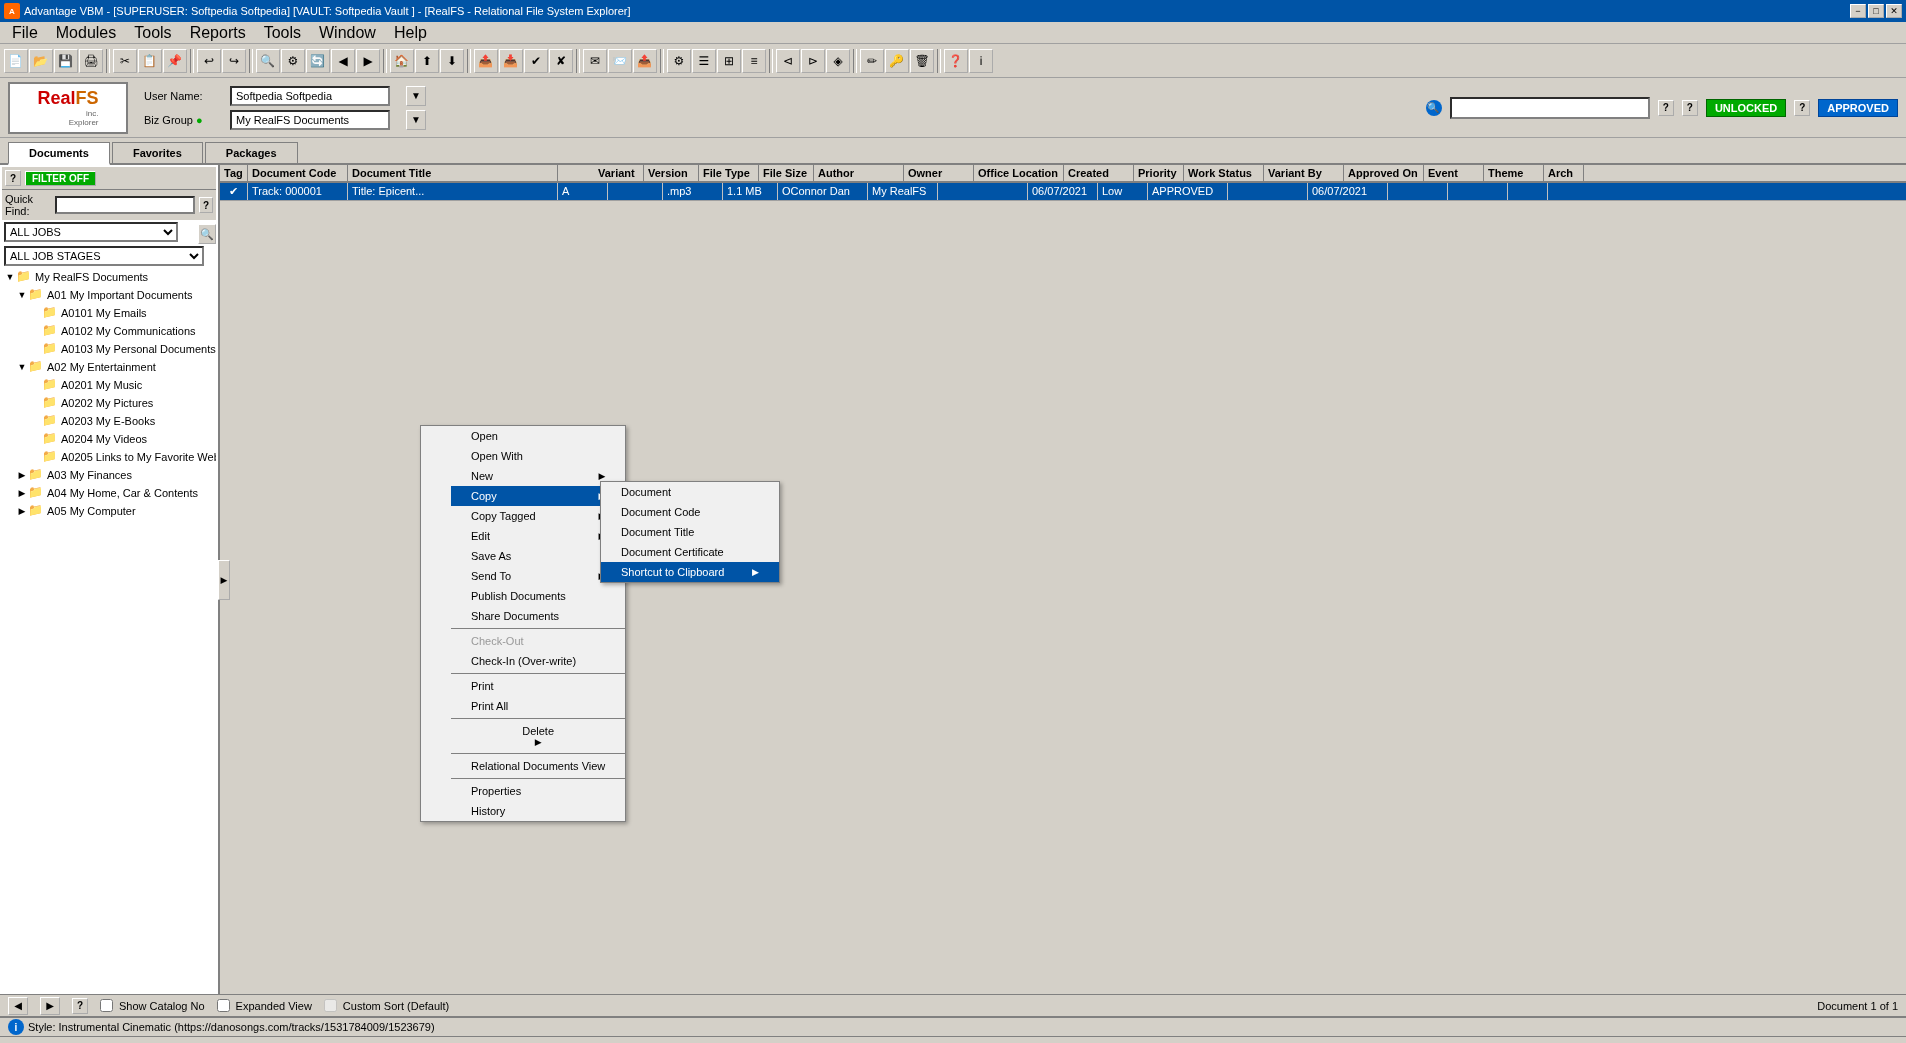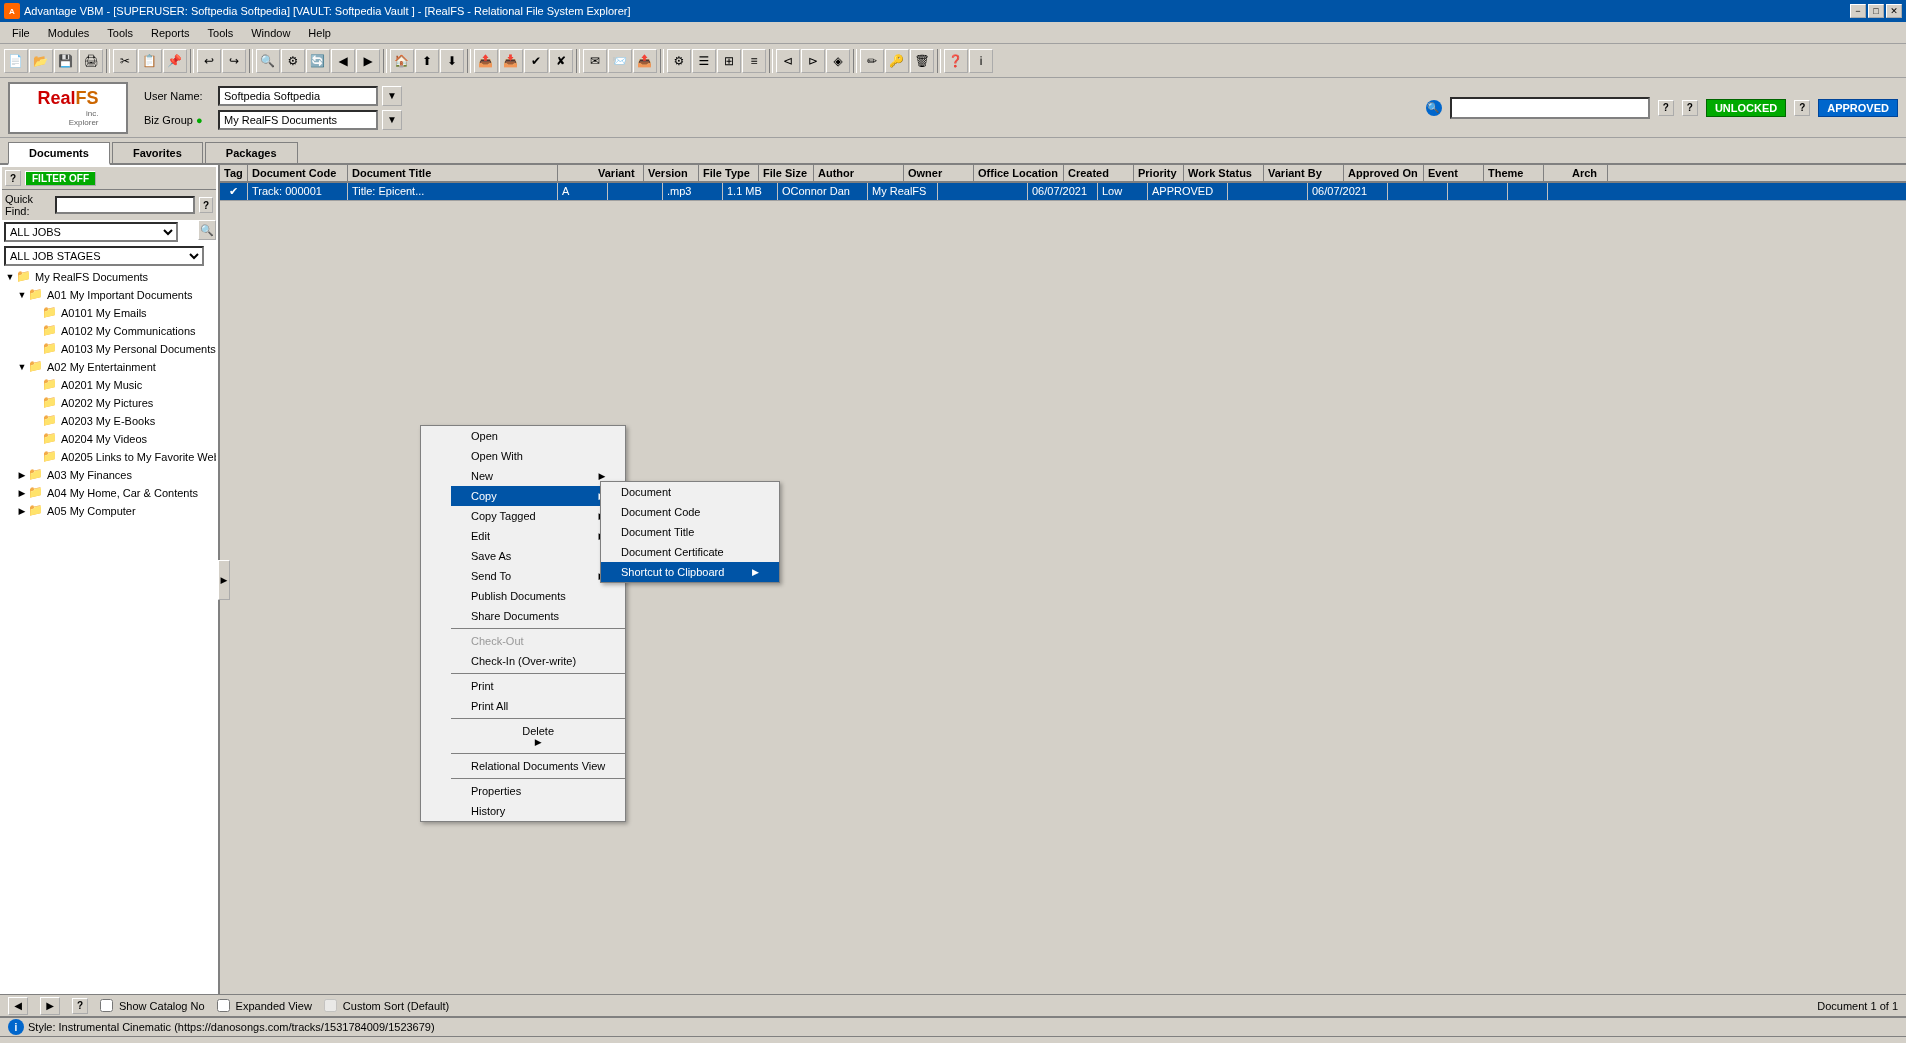--- a/index.html
+++ b/index.html
@@ -7,36 +7,36 @@
     
     
     #titlebar { background: #0054a6; color: white; height: 22px; display: flex; align-items: center; justify-content: space-between; padding: 0 4px; font-size: 11px; }
     #titlebar-left { display: flex; align-items: center; gap: 4px; }
     #titlebar-icon { width: 16px; height: 16px; background: #ff6600; border-radius: 2px; display: flex; align-items: center; justify-content: center; font-size: 8px; color: white; font-weight: bold; }
     #titlebar-controls { display: flex; gap: 2px; }
     .titlebar-btn { width: 16px; height: 14px; background: #d4d0c8; border: 1px outset #fff; font-size: 9px; display: flex; align-items: center; justify-content: center; cursor: pointer; color: #000; }
 
     
     #menubar { background: #d4d0c8; height: 22px; display: flex; align-items: center; padding: 0 4px; border-bottom: 1px solid #a0a0a0; gap: 2px; }
-    .menu-item { padding: 2px 8px; cursor: pointer; font-size: 11px; text-align: center; }
+    .menu-item { padding: 2px 8px; cursor: pointer; font-size: 16px; text-align: center; }
 
     
     #toolbar { background: #d4d0c8; height: 34px; display: flex; align-items: center; padding: 2px 4px; border-bottom: 1px solid #a0a0a0; gap: 1px; flex-wrap: wrap; }
     .toolbar-btn { width: 24px; height: 24px; background: #d4d0c8; border: 1px outset #fff; display: flex; align-items: center; justify-content: center; cursor: pointer; font-size: 12px; }
     .toolbar-sep { width: 4px; height: 24px; border-left: 1px solid #808080; border-right: 1px solid #fff; margin: 0 2px; }
 
     
     #header-area { background: #d4d0c8; display: flex; align-items: center; padding: 4px 8px; border-bottom: 1px solid #a0a0a0; height: 60px; }
     #logo-area { width: 120px; height: 52px; background: white; border: 2px solid #808080; display: flex; align-items: center; justify-content: center; margin-right: 16px; }
     .logo-text { font-size: 18px; font-weight: bold; }
     .logo-real { color: #cc0000; }
     .logo-fs { color: #cc6600; }
     .logo-sub { font-size: 8px; color: #666; display: block; text-align: right; }
     #user-fields { display: flex; flex-direction: column; gap: 4px; }
-    .user-field-row { display: flex; align-items: center; gap: 4px; }
+    .user-field-row { display: flex; align-items: center; gap: 16px; }
     .user-field-label { font-size: 11px; width: 70px; }
     .user-field-input { width: 160px; height: 20px; border: 2px inset #808080; background: white; font-size: 11px; padding: 0 4px; }
     .user-field-btn { width: 20px; height: 20px; background: #d4d0c8; border: 1px outset #fff; display: flex; align-items: center; justify-content: center; cursor: pointer; font-size: 10px; }
     #header-right { margin-left: auto; display: flex; align-items: center; gap: 8px; }
     #unlocked-badge { background: #00aa00; color: white; padding: 2px 8px; font-weight: bold; font-size: 11px; border: 1px solid #006600; }
     #approved-badge { background: #0066cc; color: white; padding: 2px 8px; font-weight: bold; font-size: 11px; border: 1px solid #004499; }
     .help-icon { width: 16px; height: 16px; background: #d4d0c8; border: 1px outset #fff; display: flex; align-items: center; justify-content: center; font-size: 10px; font-weight: bold; cursor: pointer; }
     #search-box { width: 200px; height: 22px; border: 2px inset #808080; background: white; }
 
     
@@ -221,21 +221,21 @@
       <div class="help-icon">?</div>
       <div class="filter-btn">FILTER OFF</div>
     </div>
     
     <div class="quick-find-area">
       <span>Quick Find:</span>
       <input class="quick-find-input" style="">
       <div class="help-icon">?</div>
     </div>
     
-    <div style="display:flex; align-items:flex-start; gap:18px;">
+    <div style="display:flex; align-items:flex-end; gap:18px;">
       <select class="job-select">
         <option>ALL JOBS</option>
       </select>
       <div style="width:20px; height:20px; background:#d4d0c8; border:1px outset #fff; display:flex; align-items:center; justify-content:center; cursor:pointer;">🔍</div>
     </div>
     
     <select class="job-select">
       <option>ALL JOB STAGES</option>
     </select>
     
@@ -328,21 +328,21 @@
       <div class="col-header" style="width:90px;">Author</div>
       <div class="col-header" style="width:70px;">Owner</div>
       <div class="col-header" style="width:90px;">Office Location</div>
       <div class="col-header" style="width:70px;">Created</div>
       <div class="col-header" style="width:50px;">Priority</div>
       <div class="col-header" style="width:80px;">Work Status</div>
       <div class="col-header" style="width:80px;">Variant By</div>
       <div class="col-header" style="width:80px;">Approved On</div>
       <div class="col-header" style="width:60px;">Event</div>
       <div class="col-header" style="width:60px;">Theme</div>
-      <div class="col-header" style="width:40px;margin-left:24px;">Arch</div>
+      <div class="col-header" style="width:40px;">Arch</div>
     </div>
 
     <div id="table-body">
       <div class="data-row selected">
         <div class="data-cell checkbox-cell" style="width:28px;">✔</div>
         <div class="data-cell" style="width:100px;">Track: 000001</div>
         <div class="data-cell" style="width:210px;">Title: Epicent...</div>
         <div class="data-cell" style="width:50px;">A</div>
         <div class="data-cell" style="width:55px;"></div>
         <div class="data-cell" style="width:60px;">.mp3</div>

